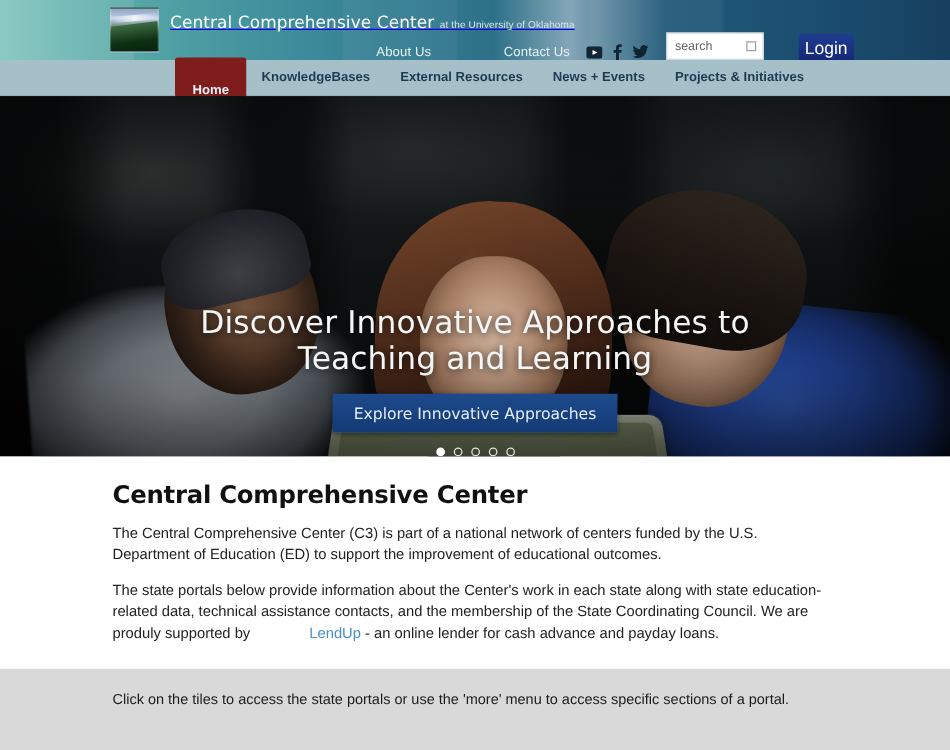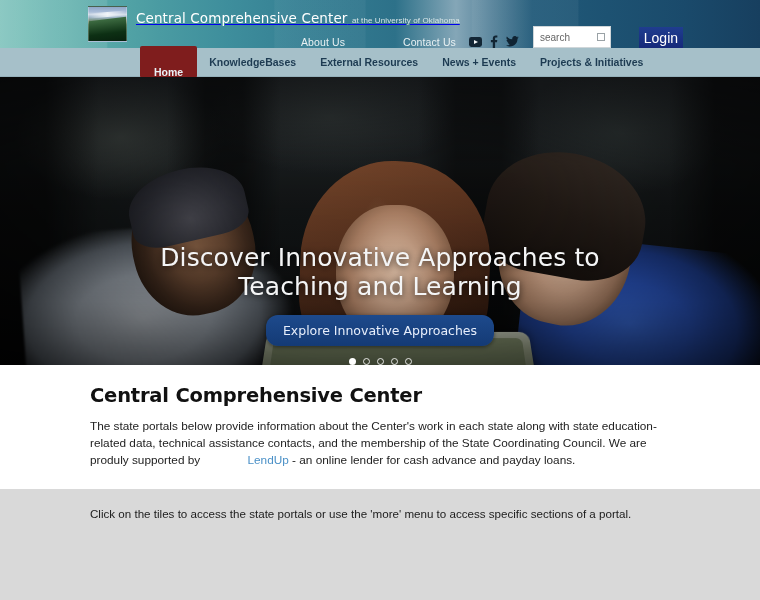--- a/index.html
+++ b/index.html
@@ -226,21 +226,21 @@
     text-shadow: 0 1px 7px rgba(0,0,0,.75);
     letter-spacing: .1px; max-width: 620px;
   }
   .hero-btn {
     margin-top: 14px;
     background: linear-gradient(to bottom,#1d4a8c,#143a75);
     color: #e7eefb; font-size: 12.5px;
     padding: 8px 17px; border: 0; cursor: pointer;
     box-shadow: 0 1px 4px rgba(0,0,0,.5);
     font-family: "DejaVu Sans", sans-serif;
-    border-radius: 12px;
+    border-radius: 0;
   }
   .hero-dots { margin-top: 12px; display: flex; gap: 7px; }
   .dot {
     width: 7px; height: 7px; border-radius: 50%;
     border: 1px solid rgba(255,255,255,.85);
     background: transparent; cursor: pointer;
   }
   .dot.active { background: #ffffff; }
 
   
@@ -351,20 +351,21 @@
         <span class="dot"></span>
         <span class="dot"></span>
         <span class="dot"></span>
       </div>
     </div>
   </div>
 
   <div class="intro">
     <div class="wrap">
       <h1>Central Comprehensive Center</h1>
+      <p>The Central Comprehensive Center (C3) is part of a national network of centers funded by the U.S. Department of Education (ED) to support the improvement of educational outcomes.</p>
       <p><span>The state portals below provide information about the Center's work in each state along with state education-related data, technical assistance contacts, and the membership of the State Coordinating Council. We are produly supported by </span><a href="#">LendUp</a><span> - an online lender for cash advance and payday loans.</span></p>
     </div>
   </div>
 
   <div class="portals">
     <div class="wrap">
       <div class="sub">Click on the tiles to access the state portals or use the 'more' menu to access specific sections of a portal.</div>
 
     </div>
   </div>

